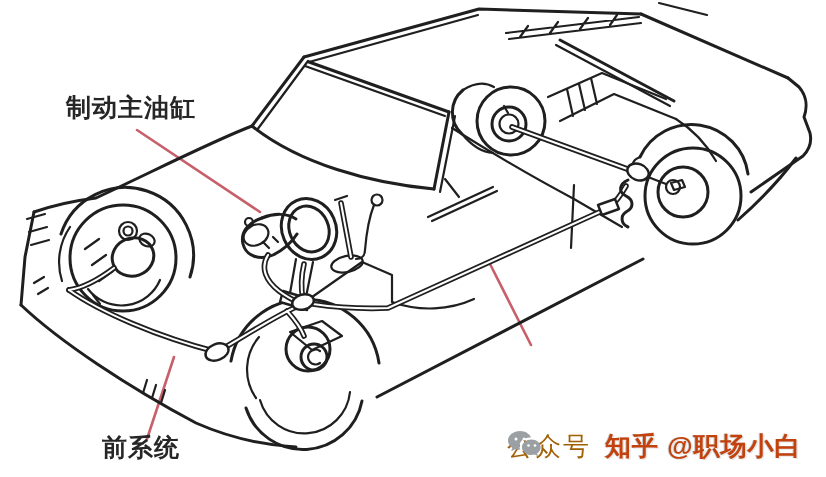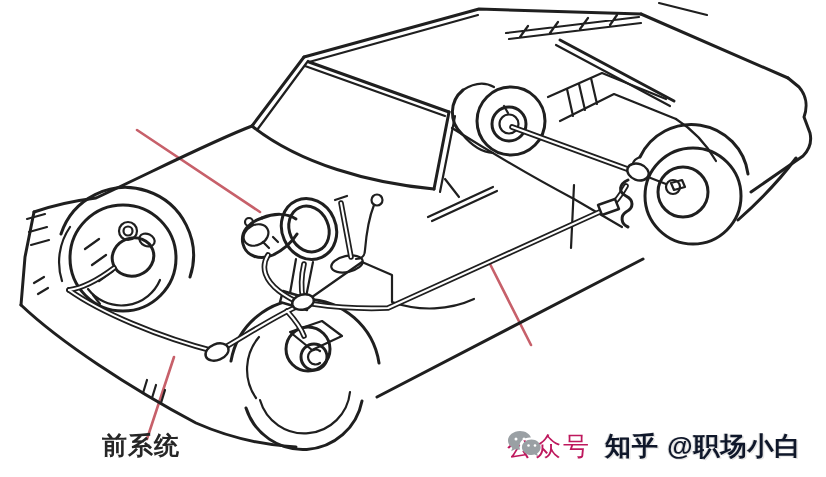--- a/index.html
+++ b/index.html
@@ -19,30 +19,30 @@
   .pipew{fill:none;stroke:#ffffff;stroke-width:2.1;stroke-linecap:round;stroke-linejoin:round;}
   .red{fill:none;stroke:#c7606a;stroke-width:2.6;stroke-linecap:round;}
   
   .diagram-label{
     position:absolute;
     font-size:25px;font-weight:700;color:#262626;
     letter-spacing:1px;white-space:nowrap;line-height:1.1;
   }
   .lbl-master{left:66px;top:94px;}
   .lbl-rear{left:492px;top:345px;}
-  .lbl-front{left:102px;top:434px;font-family:Liberation Mono, monospace;}
+  .lbl-front{left:102px;top:434px;}
   
   .watermark{
     position:absolute;left:507px;top:429px;
     display:flex;align-items:center;white-space:nowrap;
   }
   .wm-icon{width:36px;height:32px;flex:0 0 auto;margin-right:8px;}
-  .wm-platform{font-size:26px;color:#be185d;font-weight:400;letter-spacing:2px;}
+  .wm-platform{font-size:26px;color:#a16207;font-weight:400;letter-spacing:2px;}
   .wm-account{
-    font-size:26px;color:#0f172a;font-weight:700;margin-left:14px;letter-spacing:1px;
+    font-size:26px;color:#c2410c;font-weight:700;margin-left:14px;letter-spacing:1px;
     text-shadow:1.5px 1px 0 #e6e6e6,-1px 0 0 #c9c9c9;
   }
 </style>
 </head>
 <body>
 
 <div class="stage">
 
   <svg width="826" height="477" viewBox="0 0 826 477">
 
@@ -167,20 +167,21 @@
       <path class="pipew" d="M304,264 C301,277 301,289 303,299"></path>
       <path class="pipew" d="M610,207 C618,200 622,193 626,186"></path>
       <path class="o3" d="M628,180 C619,184 618,192 626,196 C634,200 634,208 626,212 C620,216 621,224 628,227"></path>
       <path class="o2" d="M93,295 l7,9"></path>
       <ellipse class="o2f" cx="217" cy="352" rx="12" ry="8" transform="rotate(-22 217 352)"></ellipse>
       <ellipse class="o2f" cx="303" cy="302" rx="11" ry="7.5" transform="rotate(-15 303 302)"></ellipse>
       <path class="o2f" d="M598,205 l17,-6 l4,10 l-17,6 Z"></path>
     </g>
   </svg>
 
+  <div class="diagram-label lbl-master">制动主油缸</div>
   <div class="diagram-label lbl-front">前系统</div>
 
   <div class="watermark">
     <svg class="wm-icon" viewBox="0 0 36 32">
       <g fill="#9aa0a4">
         <path d="M13,2 C6.4,2 1,6.3 1,11.6 c0,3 1.7,5.6 4.3,7.3 l-1.1,3.4 3.9,-2.1 c1.2,0.3 2.5,0.5 3.9,0.5 0.4,0 0.8,0 1.2,-0.1 -0.5,-1 -0.8,-2.1 -0.8,-3.3 0,-4.9 4.6,-8.8 10.3,-8.8 0.4,0 0.8,0 1.2,0.1 C22.9,4.9 18.4,2 13,2 Z"></path>
         <path d="M24.5,10.4 c-5.3,0 -9.6,3.5 -9.6,7.8 0,4.3 4.3,7.8 9.6,7.8 1.1,0 2.2,-0.2 3.2,-0.5 l3.3,1.8 -0.9,-2.9 c2.2,-1.4 3.6,-3.7 3.6,-6.2 0,-4.3 -4.3,-7.8 -9.2,-7.8 Z"></path>
       </g>
       <g fill="#ffffff">
         <circle cx="9" cy="10" r="1.5"></circle>

